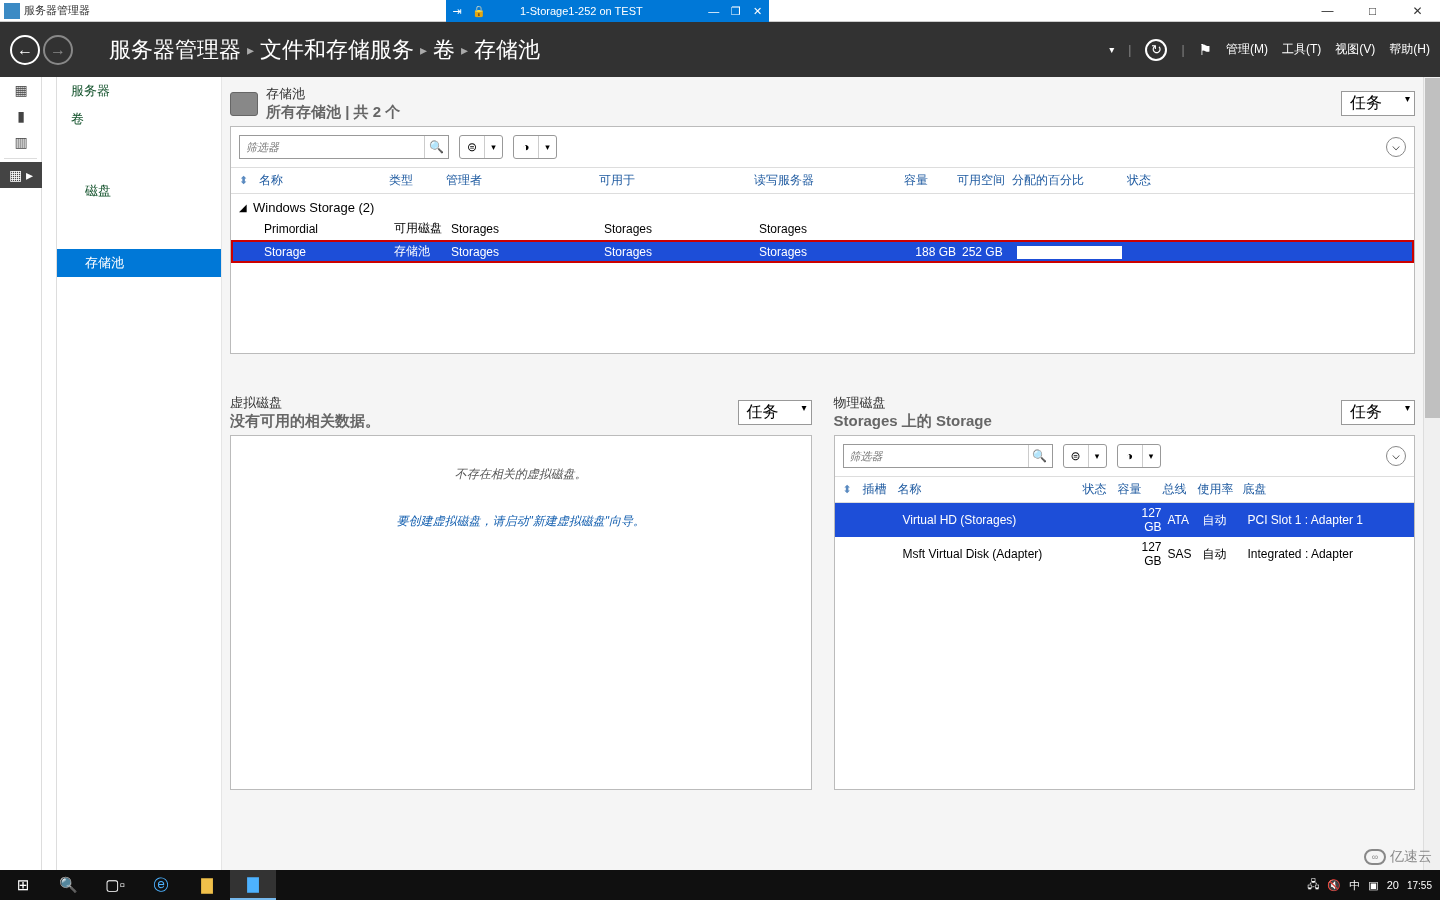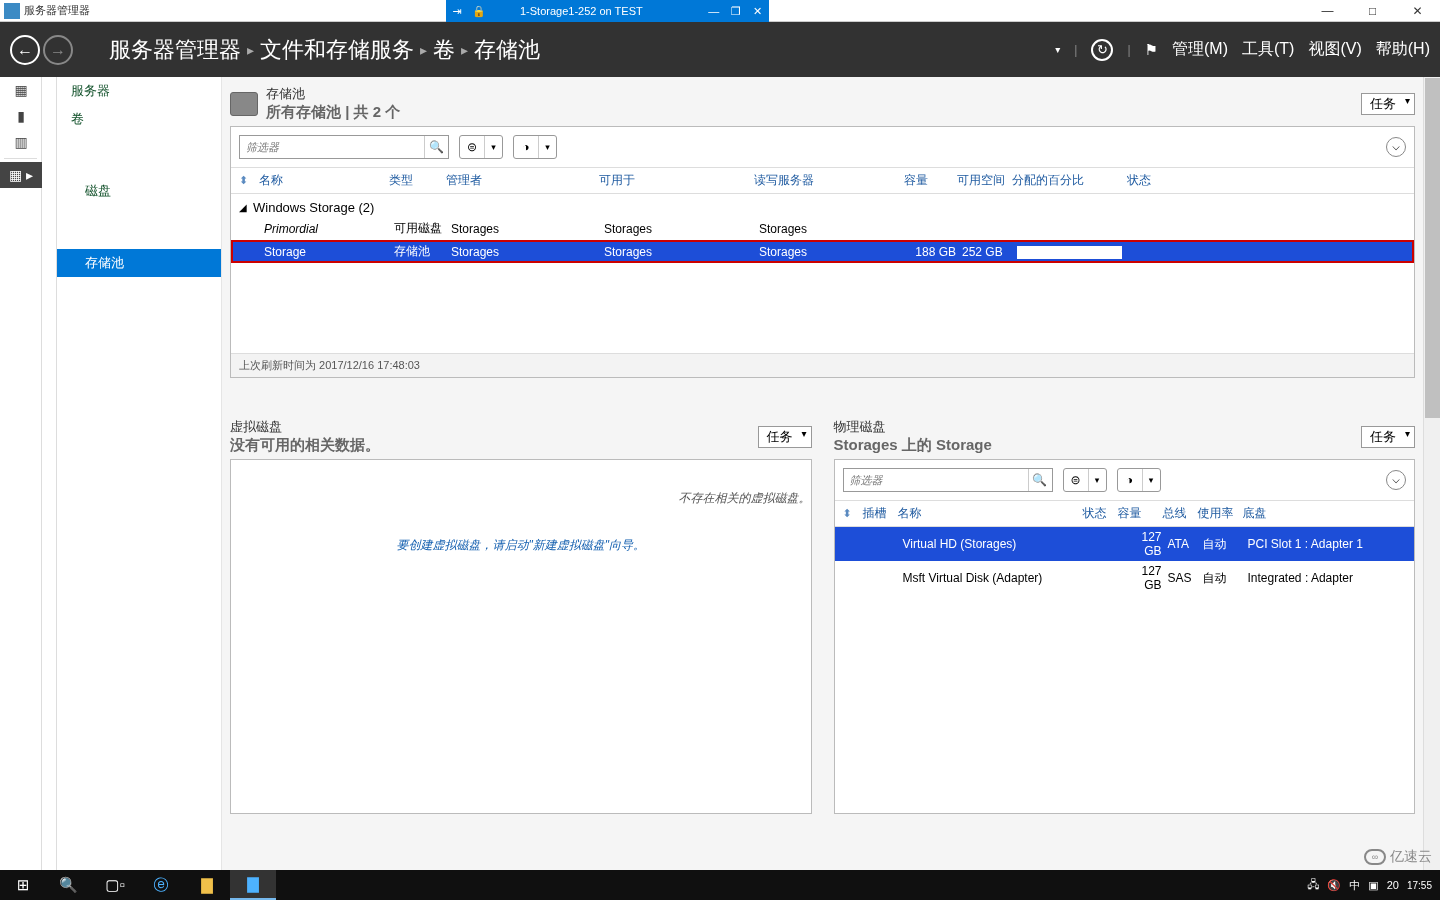--- a/index.html
+++ b/index.html
@@ -22,21 +22,21 @@
 .main-header { height: 55px; background: #323232; color: #fff; display: flex; align-items: center; padding: 0 10px; }
 .nav-btn { width: 30px; height: 30px; border: 2px solid #888; border-radius: 50%; display: flex; align-items: center; justify-content: center; margin-right: 3px; color: #888; font-size: 16px; }
 .nav-btn.active { border-color: #fff; color: #fff; }
 .breadcrumb { display: flex; align-items: center; font-size: 22px; margin-left: 30px; }
 .breadcrumb span { margin: 0 3px; }
 .bc-sep { color: #aaa; font-size: 14px; margin: 0 6px; }
 .main-header .spacer { flex: 1; }
 .header-right { display: flex; align-items: center; gap: 14px; }
 .header-right .sep { color: #888; }
 .header-right .icon-circ { width: 22px; height: 22px; border: 2px solid #fff; border-radius: 50%; display:flex;align-items:center;justify-content:center;font-size:13px;}
-.header-right .menu { font-size: 16px; }
+.header-right .menu { font-size: 12px; }
 
 
 .left-rail { position: absolute; top: 77px; left: 0; width: 42px; bottom: 30px; background: #fff; border-right: 1px solid #ddd; }
 .rail-item { width: 42px; height: 26px; display: flex; align-items: center; justify-content: center; color: #444; font-size: 14px; }
 .rail-item.active { background: #444; color: #fff; }
 .rail-sep { height: 1px; background: #ddd; margin: 3px 4px; }
 
 
 .nav-tree { position: absolute; top: 77px; left: 42px; width: 180px; bottom: 30px; background: #fff; border-right: 1px solid #e5e5e5; }
 .tree-inner { border-left: 1px solid #ddd; margin-left: 14px; height: 100%; }
@@ -50,21 +50,21 @@
 .scrollbar-thumb { width: 15px; margin: 1px auto 0; height: 340px; background: #c0c0c0; }
 
 .content-inner { padding: 8px 25px 8px 8px; }
 
 
 .panel-title-row { display: flex; align-items: center; margin-bottom: 4px; }
 .panel-title-row .disk-icon { width: 28px; height: 24px; margin-right: 8px; background: #888; border: 1px solid #666; border-radius: 3px; }
 .panel-title-row .disk-icon.small { width: 0; margin: 0; border: none; background: none; }
 .panel-title-text { color: #333; font-size: 13px; }
 .panel-subtitle { color: #666; font-size: 15px; font-weight: bold; }
-.tasks-btn { margin-left: auto; border: 1px solid #999; background: #fff; padding: 1px 18px 1px 8px; font-size: 13px; position: relative; }
+.tasks-btn { margin-left: auto; border: 1px solid #999; background: #fff; padding: 1px 32px 1px 8px; font-size: 16px; position: relative; }
 .tasks-btn::after { content: "▾"; position: absolute; right: 4px; top: 1px; font-size: 10px; }
 
 .panel-box { border: 1px solid #bbb; background: #fff; }
 
 
 .filter-bar { display: flex; align-items: center; padding: 8px; gap: 10px; justify-content: center; }
 .filter-input-wrap { display: flex; border: 1px solid #999; background: #fff; width: 210px; height: 24px; }
 .filter-input { flex: 1; border: none; padding: 0 6px; font-size: 11px; font-style: italic; color: #888; outline: none; }
 .filter-search { width: 24px; display: flex; align-items: center; justify-content: center; border-left: 1px solid #ccc; }
 .icon-btn-grp { display: flex; border: 1px solid #999; border-radius: 3px; height: 24px; }
@@ -82,29 +82,29 @@
 .pool-cols .c6{width:53px;text-align:right;padding-right:6px} .pool-cols .c7{width:55px} .pool-cols .c8{width:115px} .pool-cols .c9{width:60px}
 
 .disk-cols .c0{width:25px} .disk-cols .c1{width:35px} .disk-cols .c2{width:185px}
 .disk-cols .c3{width:35px} .disk-cols .c4{width:45px;text-align:right;padding-right:6px} .disk-cols .c5{width:35px} .disk-cols .c6{width:45px} .disk-cols .c7{width:120px}
 
 .group-row { display: flex; align-items: center; padding: 6px 8px 2px; font-size: 13px; }
 .group-row .toggle { width: 14px; font-size: 10px; }
 .tbl-row { display: flex; padding: 3px 8px; font-size: 12px; align-items: center; }
 .tbl-row.selected { background: #1d4ed8; color: #fff; }
 .tbl-row.red-border { outline: 2px solid #c00; outline-offset: -2px; }
-.italic { font-style: italic; }
+.italic { }
 .alloc-bar { display: inline-block; width: 105px; height: 13px; background: #fff; border: 1px solid rgba(255,255,255,.7); vertical-align: middle; }
 
 .panel-footer { border-top: 1px solid #ddd; padding: 4px 8px; color: #555; font-size: 11px; background: #f3f3f3; }
 
 
 .bottom-row { display: flex; gap: 22px; margin-top: 40px; }
 .bottom-panel { flex: 1; }
-.empty-msg { text-align: right; font-style: italic; color: #555; padding: 30px 0 10px; font-size: 12px; }
+.empty-msg { text-align: center; font-style: italic; color: #555; padding: 30px 0 10px; font-size: 12px; }
 .empty-link { text-align: center; color: #1560b0; font-style: italic; font-size: 12px; padding: 20px 0; }
 
 
 .taskbar { position: absolute; bottom: 0; left: 0; right: 0; height: 30px; background: #101010; display: flex; align-items: center; color: #fff; }
 .tb-item { width: 46px; height: 30px; display: flex; align-items: center; justify-content: center; font-size: 15px; }
 .tb-item.active { background: #333; border-bottom: 2px solid #76b9ed; }
 .tb-right { margin-left: auto; display: flex; align-items: center; gap: 8px; padding-right: 8px; font-size: 11px; }
 .tb-time { text-align: right; line-height: 1.1; font-size: 10px; }
 
 
@@ -239,21 +239,20 @@
         <span class="c c2">存储池</span>
         <span class="c c3">Storages</span>
         <span class="c c4">Storages</span>
         <span class="c c5">Storages</span>
         <span class="c c6">188 GB</span>
         <span class="c c7">252 GB</span>
         <span class="c c8"><span class="alloc-bar"></span></span>
         <span class="c c9"></span>
       </div>
       <div style="height:90px"></div>
-      <div class="panel-footer">上次刷新时间为 2017/12/16 17:48:03</div>
     </div>
 
     <div class="bottom-row">
 
       <div class="bottom-panel">
         <div class="panel-title-row">
           <div class="disk-icon small"></div>
           <div>
             <div class="panel-title-text">虚拟磁盘</div>
             <div class="panel-subtitle">没有可用的相关数据。</div>

